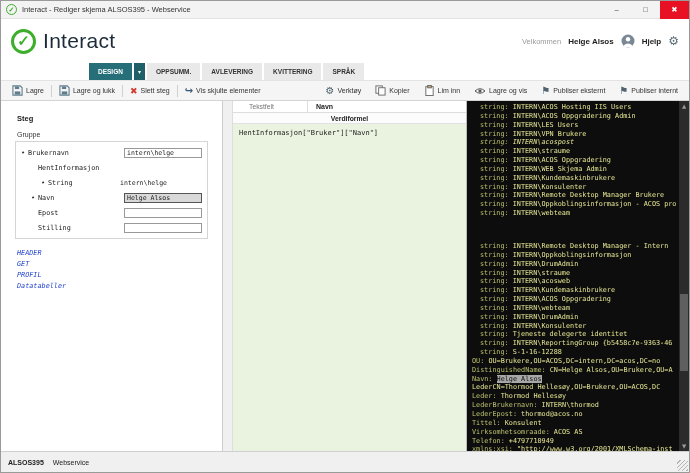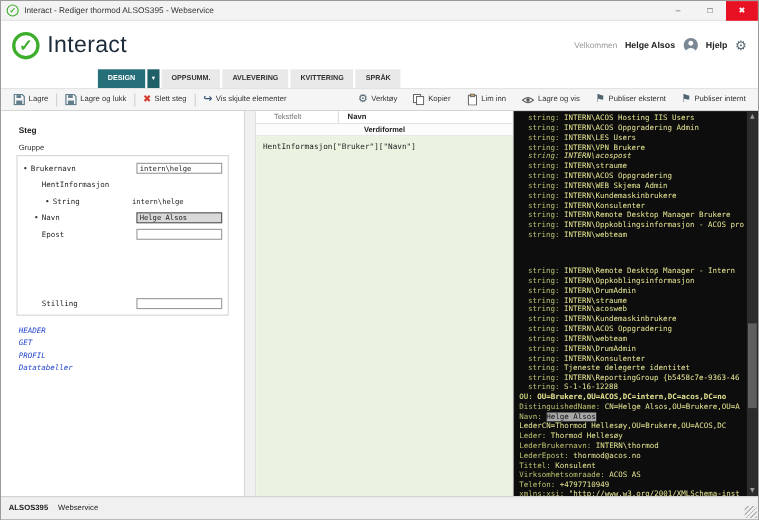--- a/index.html
+++ b/index.html
@@ -93,21 +93,21 @@
 </style>
 </head>
 <body>
 
 <div class="window">
 
   <div class="titlebar">
     <div class="titlebar-icon">
         <span>✓</span>
       </div>
-    <div class="titlebar-text">Interact - Rediger thormod ALSOS395 - Webservice</div>
+    <div class="titlebar-text">Interact - Rediger skjema ALSOS395 - Webservice</div>
     <div class="win-btn">
         <span>–</span>
       </div>
     <div class="win-btn">
         <span>□</span>
       </div>
     <div class="win-btn win-close">
         <span>✖</span>
       </div>
   </div>
@@ -248,21 +248,21 @@
             <span class="tree-label">Navn</span>
             <span class="spacer"></span>
             <input class="tree-input selected" value="Helge Alsos" style="">
           </div>
           <div class="tree-row" style="padding-left: 10px;">
             <span class="bullet"></span>
             <span class="tree-label">Epost</span>
             <span class="spacer"></span>
             <input class="tree-input" style="">
           </div>
-          <div class="tree-row" style="padding-left: 10px; margin-top: 48px;">
+          <div class="tree-row" style="padding-left: 10px;">
             <span class="bullet"></span>
             <span class="tree-label">Stilling</span>
             <span class="spacer"></span>
             <input class="tree-input" style="">
           </div>
         </div>
       <div class="links">
           <div class="link">HEADER</div>
           <div class="link">GET</div>
           <div class="link">PROFIL</div>
@@ -304,21 +304,21 @@
           <div class="console-line" style="padding-left: 8px;"><span class="ckey">string:</span> <span class="cval">INTERN\straume</span></div>
           <div class="console-line" style="padding-left: 8px;"><span class="ckey">string:</span> <span class="cval">INTERN\acosweb</span></div>
           <div class="console-line" style="padding-left: 8px;"><span class="ckey">string:</span> <span class="cval">INTERN\Kundemaskinbrukere</span></div>
           <div class="console-line" style="padding-left: 8px;"><span class="ckey">string:</span> <span class="cval">INTERN\ACOS Oppgradering</span></div>
           <div class="console-line" style="padding-left: 8px;"><span class="ckey">string:</span> <span class="cval">INTERN\webteam</span></div>
           <div class="console-line" style="padding-left: 8px;"><span class="ckey">string:</span> <span class="cval">INTERN\DrumAdmin</span></div>
           <div class="console-line" style="padding-left: 8px;"><span class="ckey">string:</span> <span class="cval">INTERN\Konsulenter</span></div>
           <div class="console-line" style="padding-left: 8px;"><span class="ckey">string:</span> <span class="cval">Tjeneste delegerte identitet</span></div>
           <div class="console-line" style="padding-left: 8px;"><span class="ckey">string:</span> <span class="cval">INTERN\ReportingGroup {b5458c7e-9363-46</span></div>
           <div class="console-line" style="padding-left: 8px;"><span class="ckey">string:</span> <span class="cval">S-1-16-12288</span></div>
-          <div class="console-line" style="padding-left: 0px; font-weight: bold;"><span class="ckey">OU:</span> <span class="cval">OU=Brukere,OU=ACOS,DC=intern,DC=acos,DC=no</span></div>
+          <div class="console-line" style="padding-left: 0px;"><span class="ckey">OU:</span> <span class="cval">OU=Brukere,OU=ACOS,DC=intern,DC=acos,DC=no</span></div>
           <div class="console-line" style="padding-left: 0px;"><span class="ckey">DistinguishedName:</span> <span class="cval">CN=Helge Alsos,OU=Brukere,OU=A</span></div>
           <div class="console-line" style="padding-left: 0px;"><span class="ckey">Navn:</span> <span class="cval hl">Helge Alsos</span></div>
           <div class="console-line" style="padding-left: 0px;"><span class="cval">LederCN=Thormod Hellesøy,OU=Brukere,OU=ACOS,DC</span></div>
           <div class="console-line" style="padding-left: 0px;"><span class="ckey">Leder:</span> <span class="cval">Thormod Hellesøy</span></div>
           <div class="console-line" style="padding-left: 0px;"><span class="ckey">LederBrukernavn:</span> <span class="cval">INTERN\thormod</span></div>
           <div class="console-line" style="padding-left: 0px;"><span class="ckey">LederEpost:</span> <span class="cval">thormod@acos.no</span></div>
           <div class="console-line" style="padding-left: 0px;"><span class="ckey">Tittel:</span> <span class="cval">Konsulent</span></div>
           <div class="console-line" style="padding-left: 0px;"><span class="ckey">Virksomhetsomraade:</span> <span class="cval">ACOS AS</span></div>
           <div class="console-line" style="padding-left: 0px;"><span class="ckey">Telefon:</span> <span class="cval">+4797710949</span></div>
           <div class="console-line" style="padding-left: 0px;"><span class="ckey">xmlns:xsi:</span> <span class="cval">"http://www.w3.org/2001/XMLSchema-inst</span></div>

